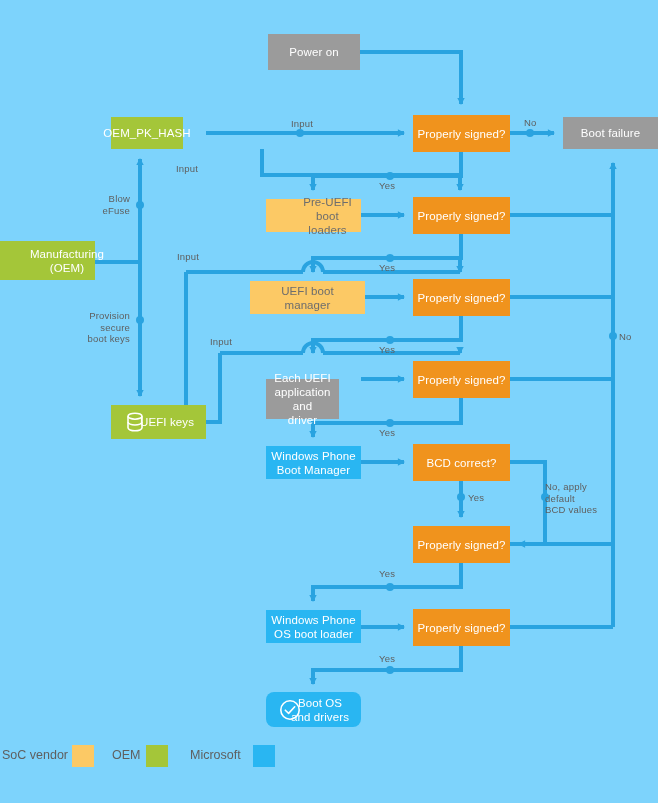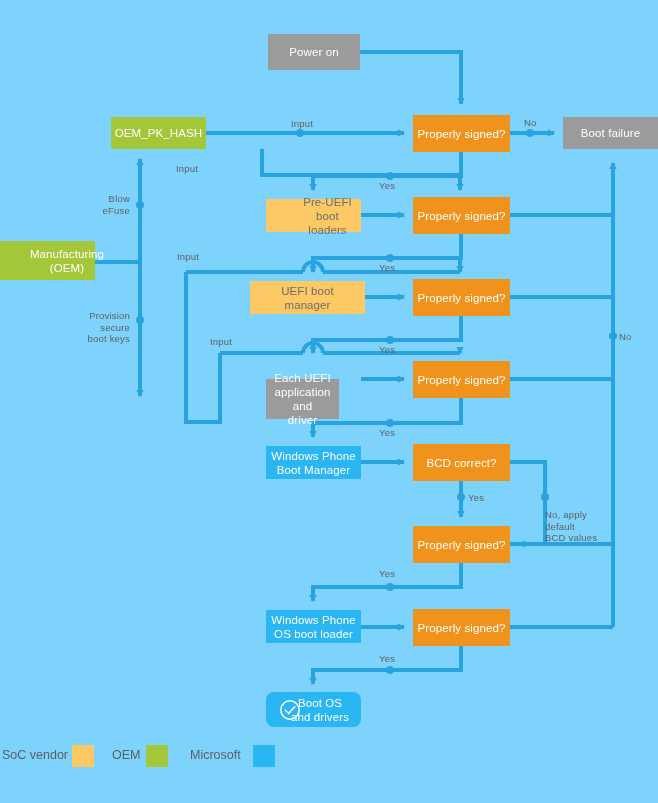--- a/index.html
+++ b/index.html
@@ -180,28 +180,38 @@
       <path d="M206,422 L186,422 L186,272"></path>
 
       <path d="M206,422 L220,422 L220,353"></path>
     </g>
   </svg>
 
   <div class="node n-gray" style="left:268px;top:34px;width:92px;height:36px;">
     <span class="txt">Power on</span>
   </div>
 
-  <div class="node n-green" style="left:111px;top:117px;width:95px;height:32px;">
+  <div class="node n-green" style="left:111px;top:117px;width:72px;height:32px;">
     <span class="txt">OEM_PK_HASH</span>
   </div>
 
   <div class="node n-green" style="left:0px;top:241px;width:95px;height:39px;padding-left:39px;">
     <span class="txt">Manufacturing<br>(OEM)</span>
   </div>
 
+  <div class="node n-green has-icon" style="left:111px;top:405px;width:95px;height:34px;">
+    <span class="icon">
+      <svg viewBox="0 0 24 24" width="24" height="24" fill="none" stroke="#ffffff" stroke-width="1.6">
+        <ellipse cx="12" cy="6.2" rx="7" ry="3"></ellipse>
+        <path d="M5,6.2 L5,17.8 A7,3 0 0 0 19,17.8 L19,6.2"></path>
+        <path d="M5,12 A7,3 0 0 0 19,12"></path>
+      </svg>
+    </span>
+    <span class="txt">UEFI keys</span>
+  </div>
 
   <div class="node n-lorange" style="left:266px;top:199px;width:95px;height:33px;padding-left:28px;">
     <span class="txt">Pre-UEFI boot<br>loaders</span>
   </div>
 
   <div class="node n-lorange" style="left:250px;top:281px;width:115px;height:33px;">
     <span class="txt">UEFI boot<br>manager</span>
   </div>
 
   <div class="node n-graytxt" style="left:266px;top:379px;width:73px;height:40px;">
@@ -260,21 +270,21 @@
   <div class="edge-label r" style="left:78px;top:310px;width:52px;">Provision<br>secure<br>boot keys</div>
   <div class="edge-label" style="left:524px;top:117px;">No</div>
   <div class="edge-label" style="left:619px;top:331px;">No</div>
   <div class="edge-label" style="left:379px;top:180px;">Yes</div>
   <div class="edge-label" style="left:379px;top:262px;">Yes</div>
   <div class="edge-label" style="left:379px;top:344px;">Yes</div>
   <div class="edge-label" style="left:379px;top:427px;">Yes</div>
   <div class="edge-label" style="left:468px;top:492px;">Yes</div>
   <div class="edge-label" style="left:379px;top:568px;">Yes</div>
   <div class="edge-label" style="left:379px;top:653px;">Yes</div>
-  <div class="edge-label" style="left:545px;top:481px;width:75px;margin-top:28px;">No, apply<br>default<br>BCD values</div>
+  <div class="edge-label" style="left:545px;top:481px;width:75px;">No, apply<br>default<br>BCD values</div>
 
   <div id="legend">
     <div class="legend-item">
       <span class="legend-text" style="left:2px;">SoC vendor</span>
       <span class="legend-swatch" style="left:72px;background:#fcc965;"></span>
     </div>
     <div class="legend-item">
       <span class="legend-text" style="left:112px;">OEM</span>
       <span class="legend-swatch" style="left:146px;background:#a4c639;"></span>
     </div>

